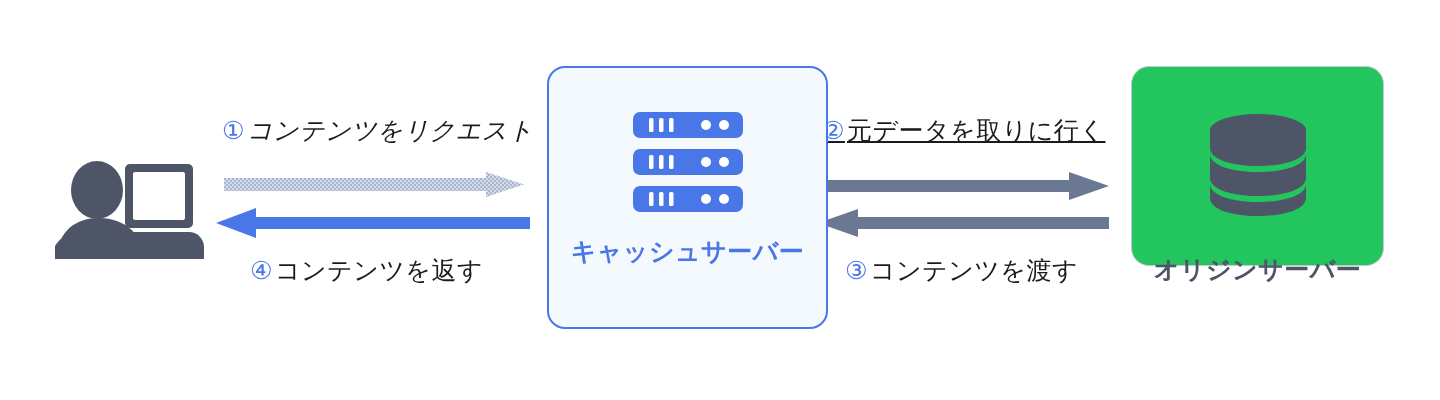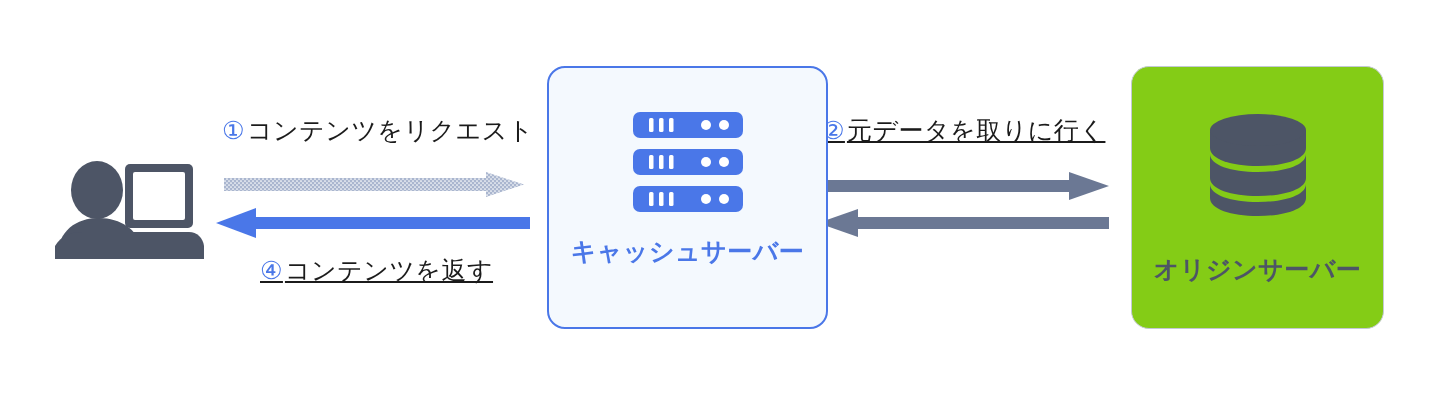--- a/index.html
+++ b/index.html
@@ -44,22 +44,22 @@
     top: 66px;
     width: 281px;
     height: 263px;
     background: #f4f9fe;
     border: 2px solid #4a77e8;
   }
   #origin-box {
     left: 1131px;
     top: 66px;
     width: 253px;
-    height: 263px;
-    background: #84cc16;
+    height: 200px;
+    background: #22c55e;
     border: 1.6px solid #c3c9d4;
   }
 
   .node-icon {
     margin-top: 44px;
     line-height: 0;
   }
   #origin-box .node-icon { margin-top: 45px; }
 
   .node-label {
@@ -89,22 +89,22 @@
     white-space: nowrap;
     font-size: 25px;
     color: #1b1b1b;
     letter-spacing: 0.5px;
   }
   .step-label .num {
     color: #4a77e8;
     font-size: 25px;
     margin-right: 2px;
   }
-  #label-1 { left: 222px; top: 114px; }
-  #label-4 { left: 260px; top: 254px; text-decoration: underline; }
+  #label-1 { left: 222px; top: 114px; font-style: italic; }
+  #label-4 { left: 250px; top: 254px; }
   #label-2 { left: 822px; top: 114px; text-decoration: underline; }
   #label-3 { left: 845px; top: 254px; }
 </style>
 </head>
 <body>
 
 <div id="canvas">
 
   <div class="abs" id="client-node">
     <svg width="165" height="105" viewBox="0 0 165 105">
@@ -153,20 +153,23 @@
   </div>
 
   <div class="step-label" id="label-4">
     <span class="num">④</span><span>コンテンツを返す</span>
   </div>
 
   <div class="step-label" id="label-2">
     <span class="num">②</span><span>元データを取りに行く</span>
   </div>
 
+  <div class="step-label" id="label-3">
+    <span class="num">③</span><span>コンテンツを渡す</span>
+  </div>
 
   <div class="abs node-box" id="cdn-box">
     <div class="node-icon">
       <svg width="110" height="100" viewBox="0 0 110 100">
         <g fill="#4a77e8">
           <rect x="0" y="0" width="110" height="26" rx="7"></rect>
           <rect x="0" y="37" width="110" height="26" rx="7"></rect>
           <rect x="0" y="74" width="110" height="26" rx="7"></rect>
         </g>
         <g fill="#ffffff">

